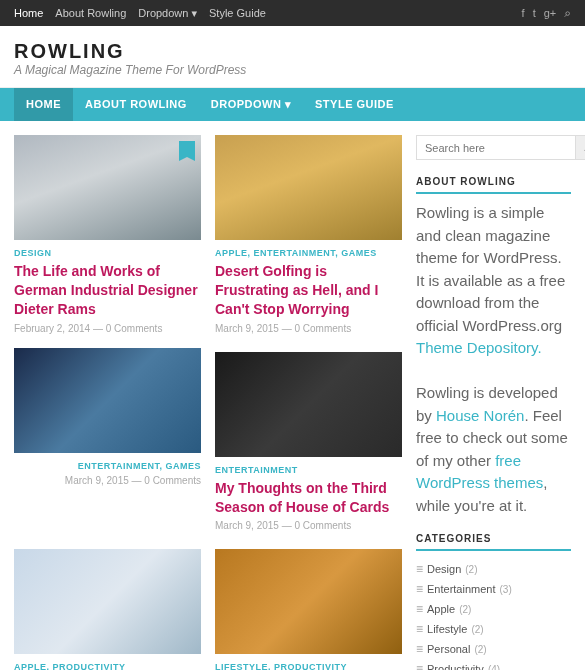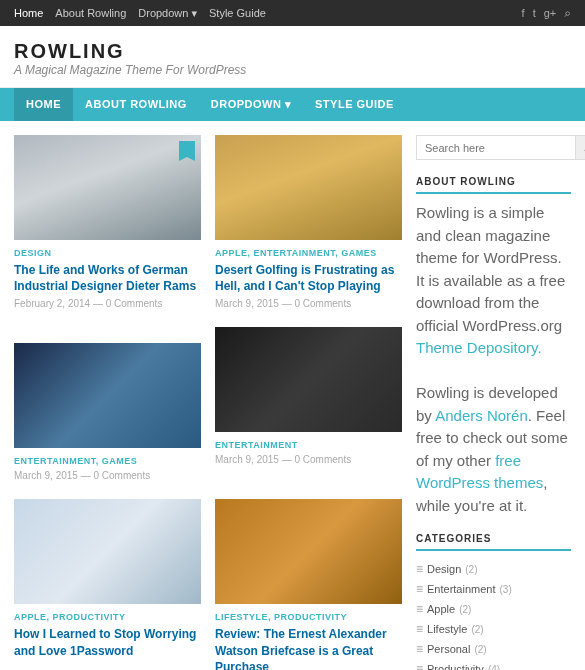--- a/index.html
+++ b/index.html
@@ -29,21 +29,21 @@
     .sidebar { width: 155px; flex-shrink: 0; }
 
     
     .post-grid { display: grid; grid-template-columns: 1fr 1fr; gap: 14px; }
 
     
     .post-card { }
     .post-thumb { width: 100%; height: 105px; background: #ccc; overflow: hidden; display: block; position: relative; margin-bottom: 8px; }
     .post-bookmark { position: absolute; top: 6px; right: 6px; width: 16px; height: 20px; background: #3ab5c6; clip-path: polygon(0 0, 100% 0, 100% 100%, 50% 80%, 0 100%); }
     .post-category { font-size: 9px; font-weight: bold; color: #3ab5c6; text-transform: uppercase; letter-spacing: 0.5px; margin-bottom: 4px; }
-    .post-title { font-size: 12px; font-weight: bold; color: #0369a1; line-height: 1.35; margin-bottom: 4px; }
+    .post-title { font-size: 14px; font-weight: bold; color: #be185d; line-height: 1.35; margin-bottom: 4px; }
     .post-meta { font-size: 10px; color: #aaa; }
 
     
     .sidebar-search { display: flex; margin-bottom: 16px; }
     .sidebar-search input { flex: 1; padding: 5px 8px; border: 1px solid #ddd; font-size: 11px; outline: none; color: #999; }
     .sidebar-search button { background: #eee; border: 1px solid #ddd; border-left: none; padding: 5px 8px; cursor: pointer; color: #888; }
 
     .sidebar-section { margin-bottom: 16px; }
     .sidebar-section-title { font-size: 10px; font-weight: bold; text-transform: uppercase; letter-spacing: 1px; color: #333; border-bottom: 2px solid #3ab5c6; padding-bottom: 5px; margin-bottom: 8px; }
 
@@ -111,33 +111,34 @@
           <div class="post-bookmark"></div>
         </div>
         <div class="post-category">DESIGN</div>
         <div class="post-title">The Life and Works of German Industrial Designer Dieter Rams</div>
         <div class="post-meta">February 2, 2014 — 0 Comments</div>
       </div>
 
       <div class="post-card">
         <div class="post-thumb img-golf"></div>
         <div class="post-category">APPLE, ENTERTAINMENT, GAMES</div>
-        <div class="post-title">Desert Golfing is Frustrating as Hell, and I Can't Stop Playing</div>
+        <div class="post-title">Desert Golfing is Frustrating as Hell, and I Can't Stop Worrying</div>
         <div class="post-meta">March 9, 2015 — 0 Comments</div>
       </div>
 
-      <div class="post-card" style="margin-top:20px;">
+      <div class="post-card" style="margin-top:0;text-align:right;">
         <div class="post-thumb img-nintendo"></div>
         <div class="post-category">ENTERTAINMENT, GAMES</div>
         <div class="post-meta">March 9, 2015 — 0 Comments</div>
       </div>
 
       <div class="post-card" style="margin-top:4px;">
         <div class="post-thumb img-house"></div>
         <div class="post-category">ENTERTAINMENT</div>
+        <div class="post-title">My Thoughts on the Third Season of House of Cards</div>
         <div class="post-meta">March 9, 2015 — 0 Comments</div>
       </div>
 
       <div class="post-card" style="margin-top:4px;">
         <div class="post-thumb img-password"></div>
         <div class="post-category">APPLE, PRODUCTIVITY</div>
         <div class="post-title">How I Learned to Stop Worrying and Love 1Password</div>
 
       </div>
 
@@ -156,21 +157,21 @@
     <div class="sidebar-search">
       <input type="text" placeholder="Search here" style="font-size: 11px; color: rgb(187, 187, 187); padding: 5px 8px; border: 1px solid rgb(221, 221, 221); outline: none; flex: 1 1 0%;">
       <button style="background:#eee; border:1px solid #ddd; border-left:none; padding:5px 8px; cursor:pointer; color:#888; font-size:11px;">⌕</button>
     </div>
 
     <div class="sidebar-section">
       <div class="sidebar-section-title">ABOUT ROWLING</div>
       <p class="about-text">
         Rowling is a simple and clean magazine theme for WordPress. It is available as a free download from the official WordPress.org <a href="#">Theme Depository.</a>
         <br><br>
-        Rowling is developed by <a href="#">Anders Norén</a>. Feel free to check out some of my other <a href="#">free WordPress themes</a>, while you're at it.
+        Rowling is developed by <a href="#">House Norén</a>. Feel free to check out some of my other <a href="#">free WordPress themes</a>, while you're at it.
       </p>
     </div>
 
     <div class="sidebar-section">
       <div class="sidebar-section-title">CATEGORIES</div>
       <ul class="cat-list">
         <li>
             <a>Design</a> 
             <span class="cat-count">(2)</span>
           </li>

